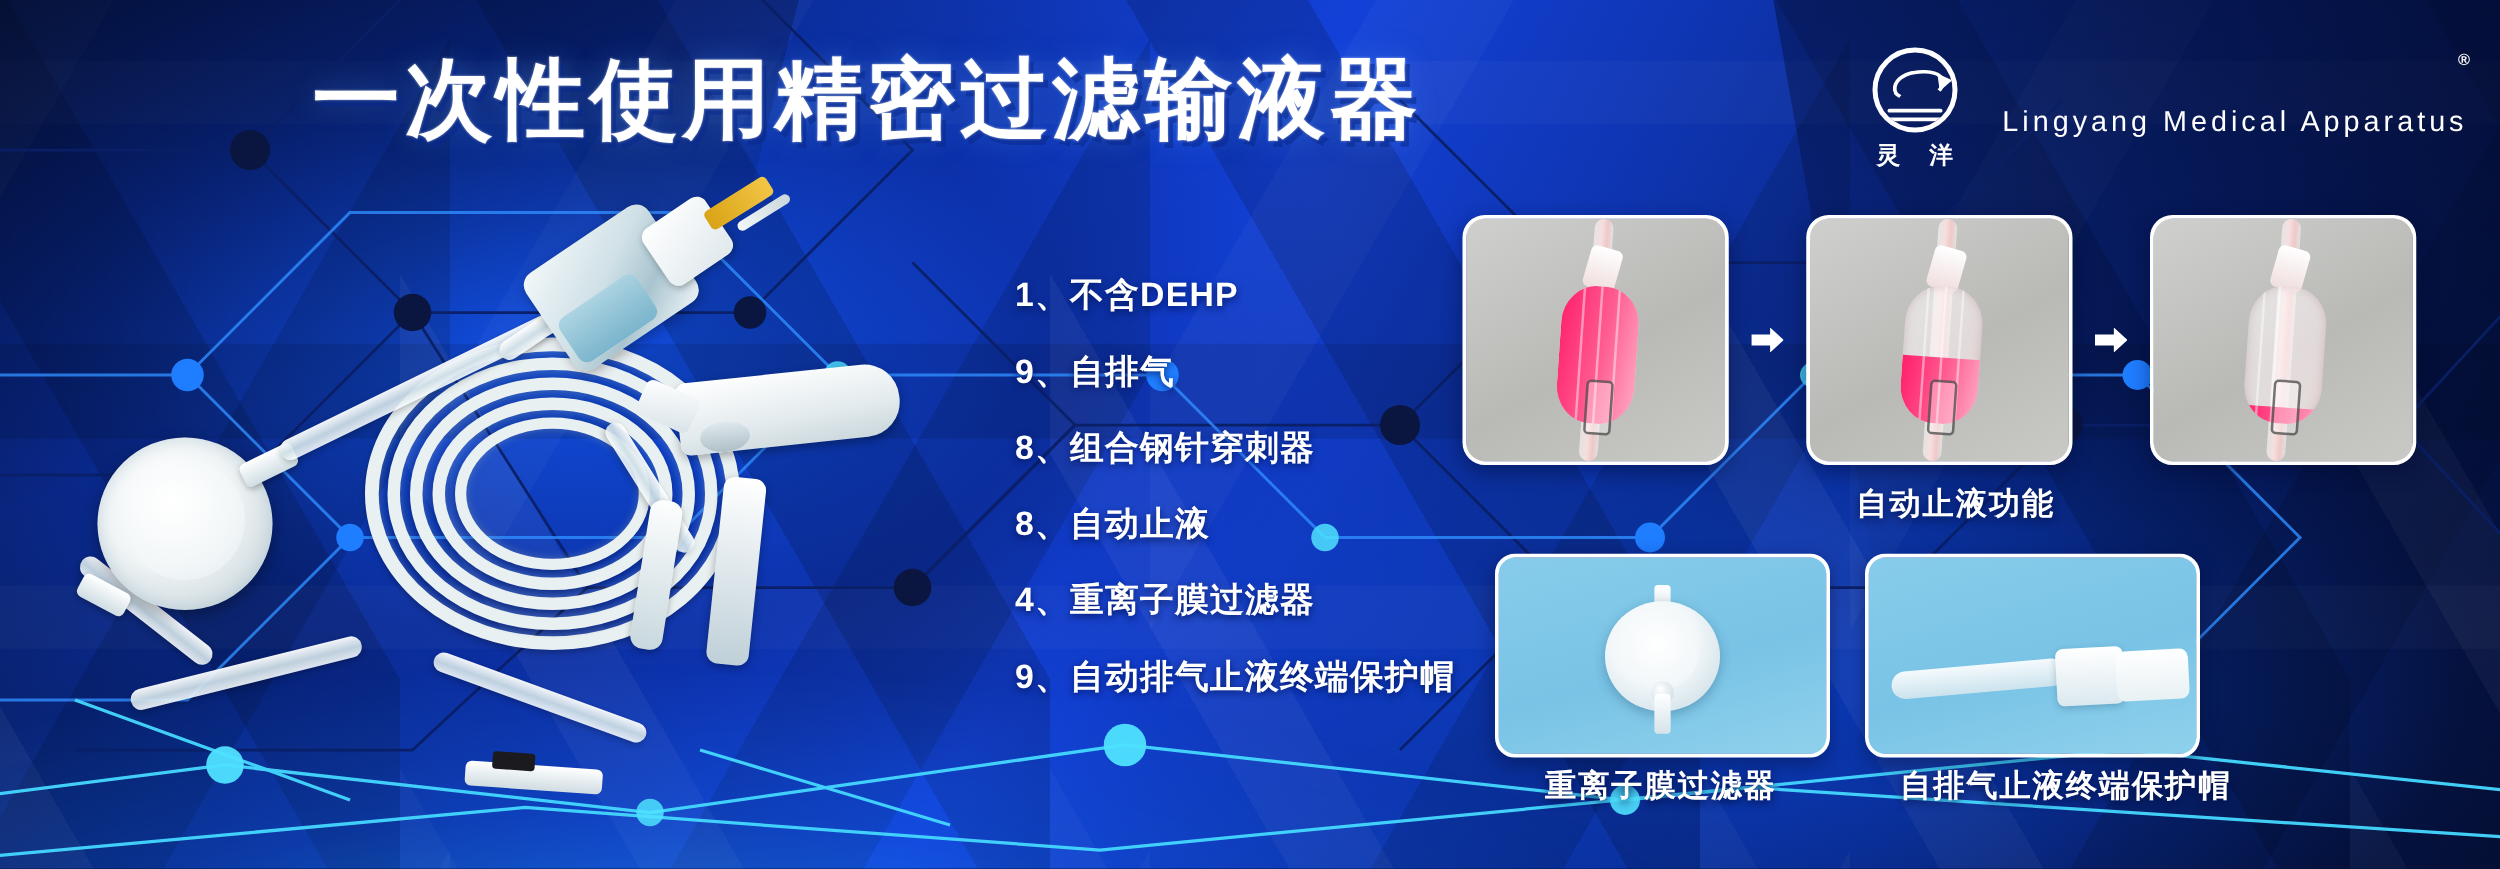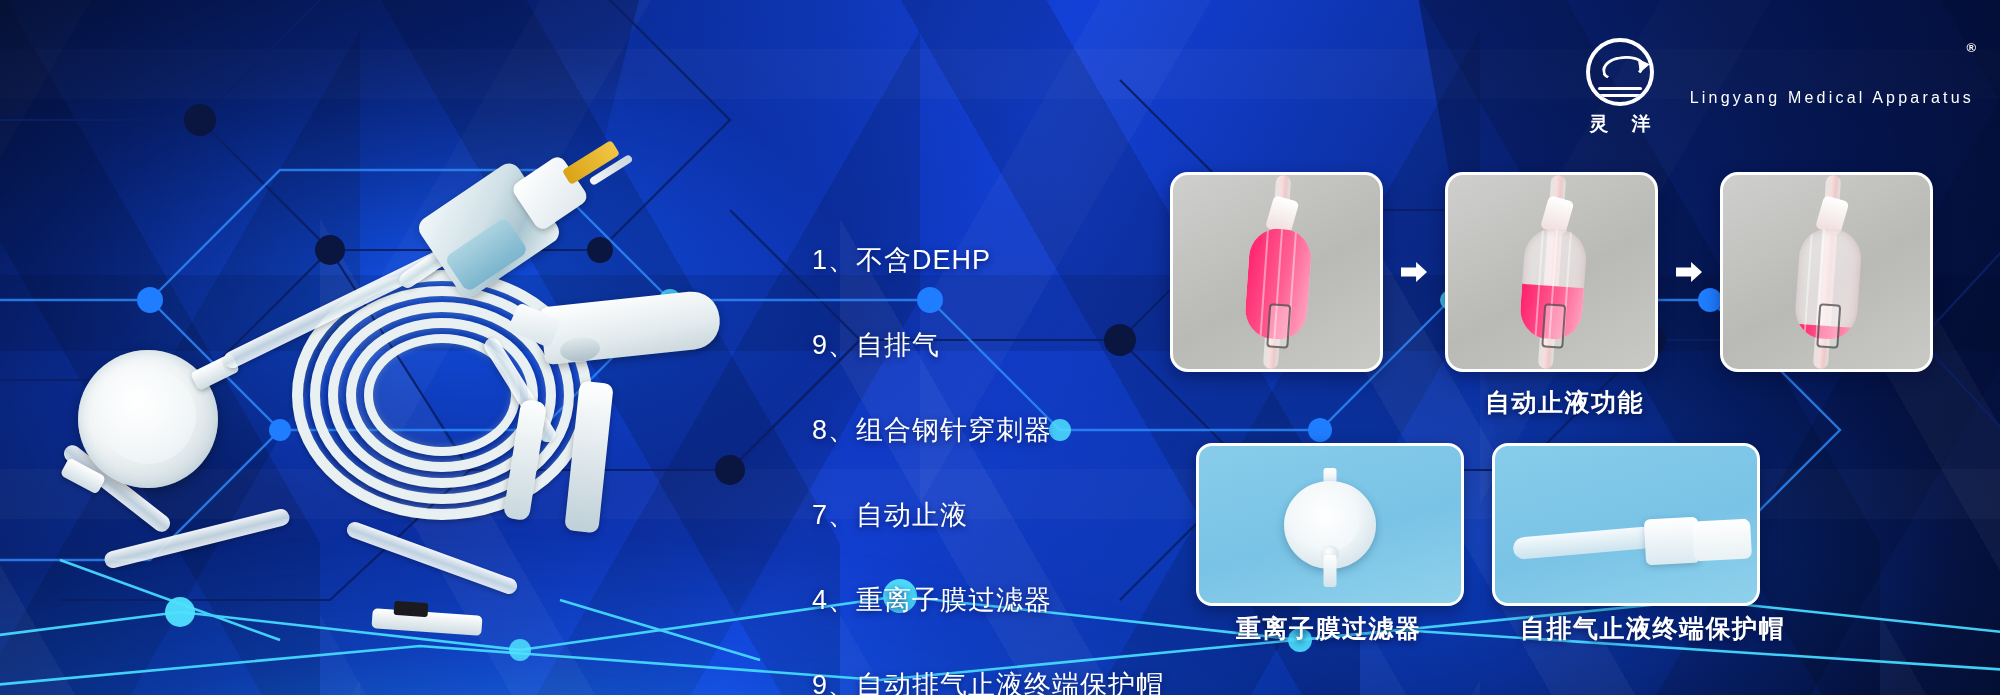--- a/index.html
+++ b/index.html
@@ -64,28 +64,27 @@
     border-bottom-color:transparent;transform:rotate(-8deg);
   }
   .mark-fish:after{
     content:"";position:absolute;right:-9px;top:2px;width:0;height:0;
     border-top:7px solid transparent;border-bottom:7px solid transparent;border-left:11px solid #fff;
   }
   .reg{position:absolute;top:2px;right:-2px;font-size:13px;color:#fff;font-weight:bold;}
   .mark-sub{margin-top:5px;font-size:19px;color:#fff;letter-spacing:9px;font-weight:bold;padding-left:9px;}
   .brand-text{display:flex;flex-direction:column;align-items:center;}
   .brand-cn{font-size:58px;font-weight:bold;color:#fff;letter-spacing:7px;line-height:1.02;}
-  .brand-en{font-size:16px;color:#fff;letter-spacing:3.2px;margin-top:20px;font-weight:500;}
+  .brand-en{font-size:23px;color:#fff;letter-spacing:3.2px;margin-top:20px;font-weight:500;}
 
   
   .features{position:absolute;left:812px;top:218px;display:flex;flex-direction:column;gap:25px;}
   .feature{
-    font-size:27px;font-weight:normal;color:#ffffff;white-space:nowrap;letter-spacing:1px;
+    font-size:27px;font-weight:bold;color:#ffffff;white-space:nowrap;letter-spacing:1px;
     text-shadow:0 2px 6px rgba(0,20,90,.85);
-    margin-top:24px;
   }
 
   
   .product{position:absolute;left:42px;top:150px;width:730px;height:420px;}
   .tubing-coil{position:absolute;left:250px;top:120px;width:300px;height:250px;}
   .coil-ring{position:absolute;border-radius:50%;border-style:solid;border-color:#e9f0f2;
     box-shadow:inset 0 0 7px rgba(120,150,170,.5), 0 2px 5px rgba(0,0,0,.28);}
   .drip-body{
     position:absolute;left:388px;top:34px;width:118px;height:92px;border-radius:12px;
     background:linear-gradient(150deg,#f3f8fa,#cfe0e6 45%,#a9c4cf 70%,#eef5f7);
@@ -298,20 +297,21 @@
         <circle cx="900" cy="596" r="17" opacity=".95"></circle>
         <circle cx="1300" cy="640" r="12" opacity=".9"></circle>
         <circle cx="520" cy="650" r="11" opacity=".85"></circle>
         <circle cx="1060" cy="430" r="11" opacity=".85"></circle>
         <circle cx="670" cy="300" r="11" opacity=".8"></circle>
         <circle cx="1450" cy="300" r="10" opacity=".8"></circle>
       </g>
     </svg>
   </div>
 
+  <div class="title">一次性使用精密过滤输液器</div>
 
   <div class="brand">
     <div class="brand-mark">
       <div class="mark-circle">
         <div class="mark-fish"></div>
         <div class="mark-wave"></div>
       </div>
       <span class="reg">®</span>
       <div class="mark-sub">灵 洋</div>
     </div>
@@ -353,21 +353,21 @@
 
     <div class="tube" style="left:300px;top:400px;width:180px;height:16px;transform:rotate(20deg);"></div>
     <div class="needle-hub"></div>
     <div class="wing"></div>
   </div>
 
   <div class="features">
     <div class="feature">1、不含DEHP</div>
     <div class="feature">9、自排气</div>
     <div class="feature">8、组合钢针穿刺器</div>
-    <div class="feature">7、自动止液</div>
+    <div class="feature">8、自动止液</div>
     <div class="feature">4、重离子膜过滤器</div>
     <div class="feature">9、自动排气止液终端保护帽</div>
   </div>
 
   <div class="panels-top">
 
     <div class="photo-card">
       <div class="chamber-tube"></div>
       <div class="cap-top"></div>
       <div class="chamber">

